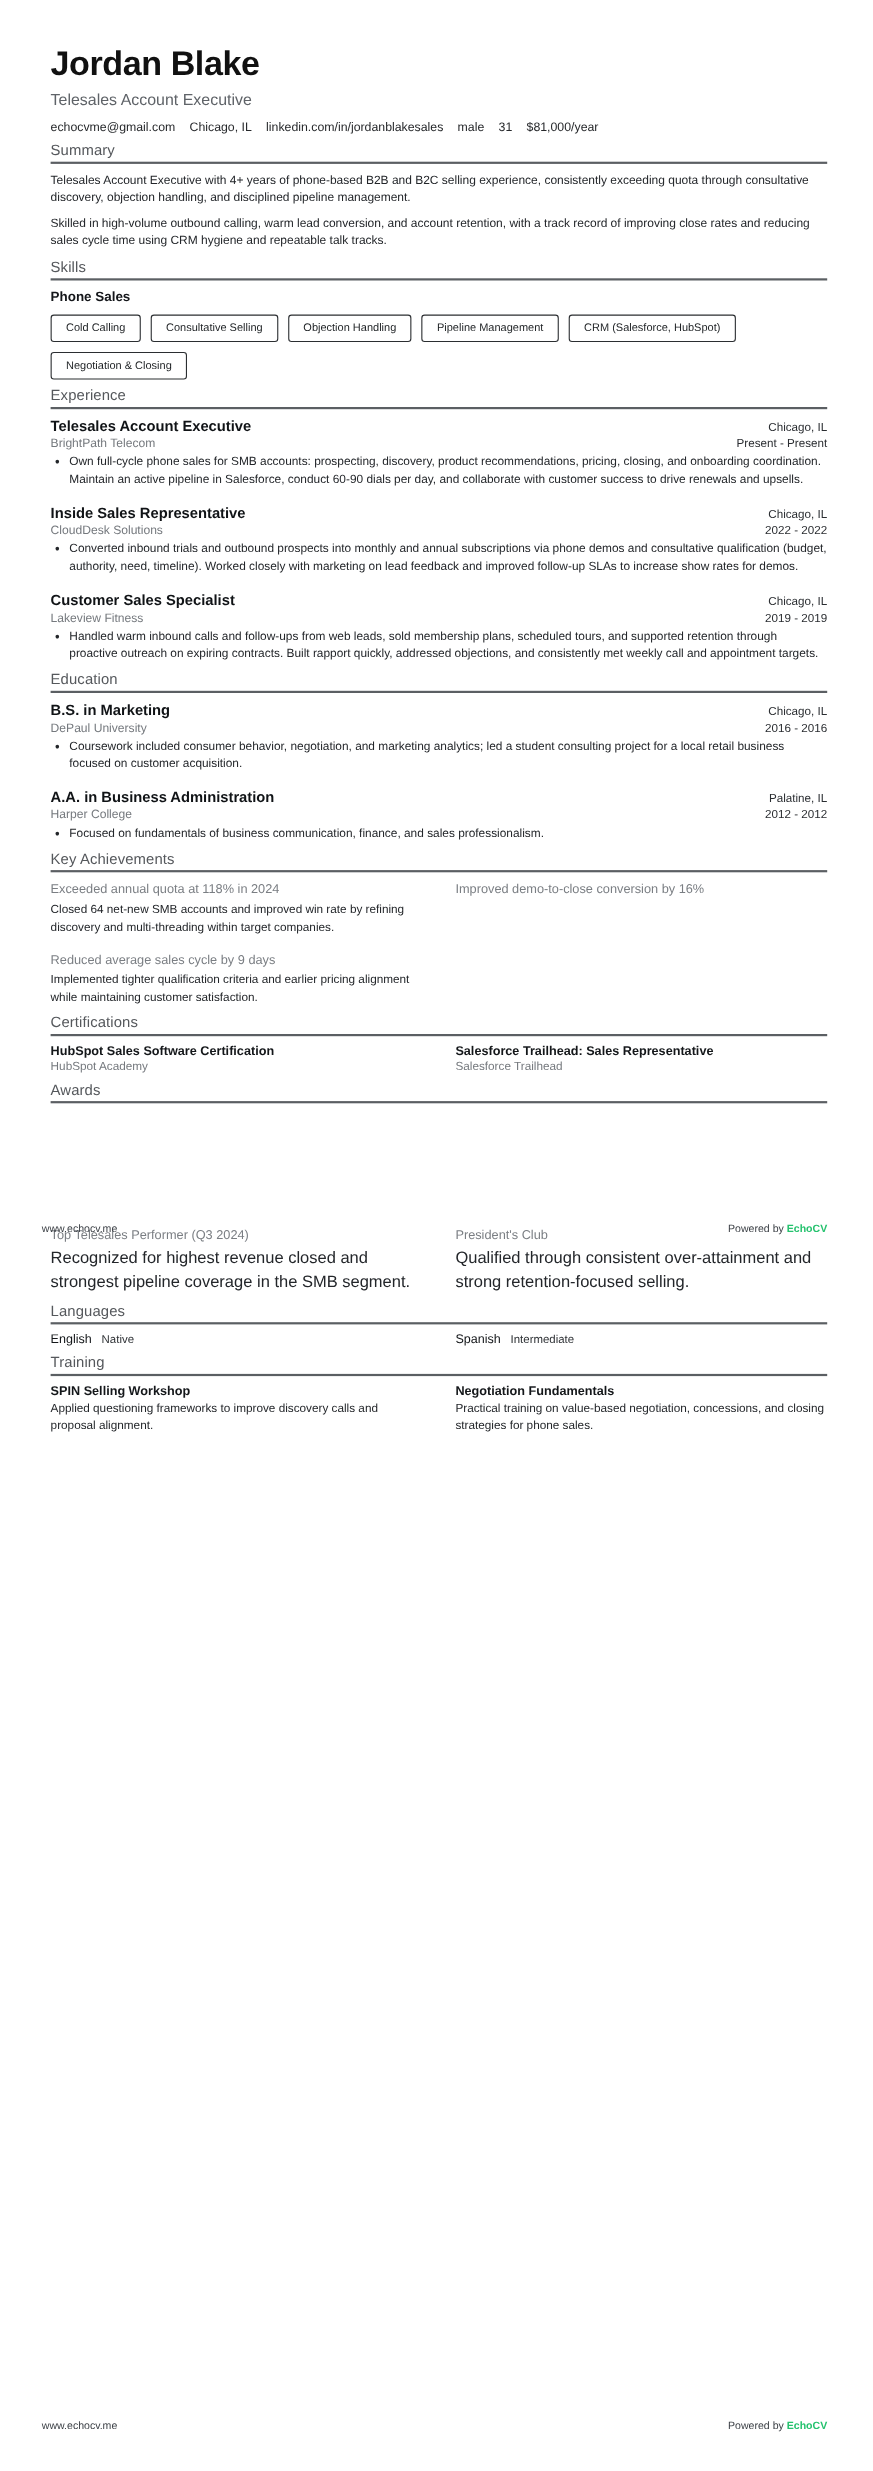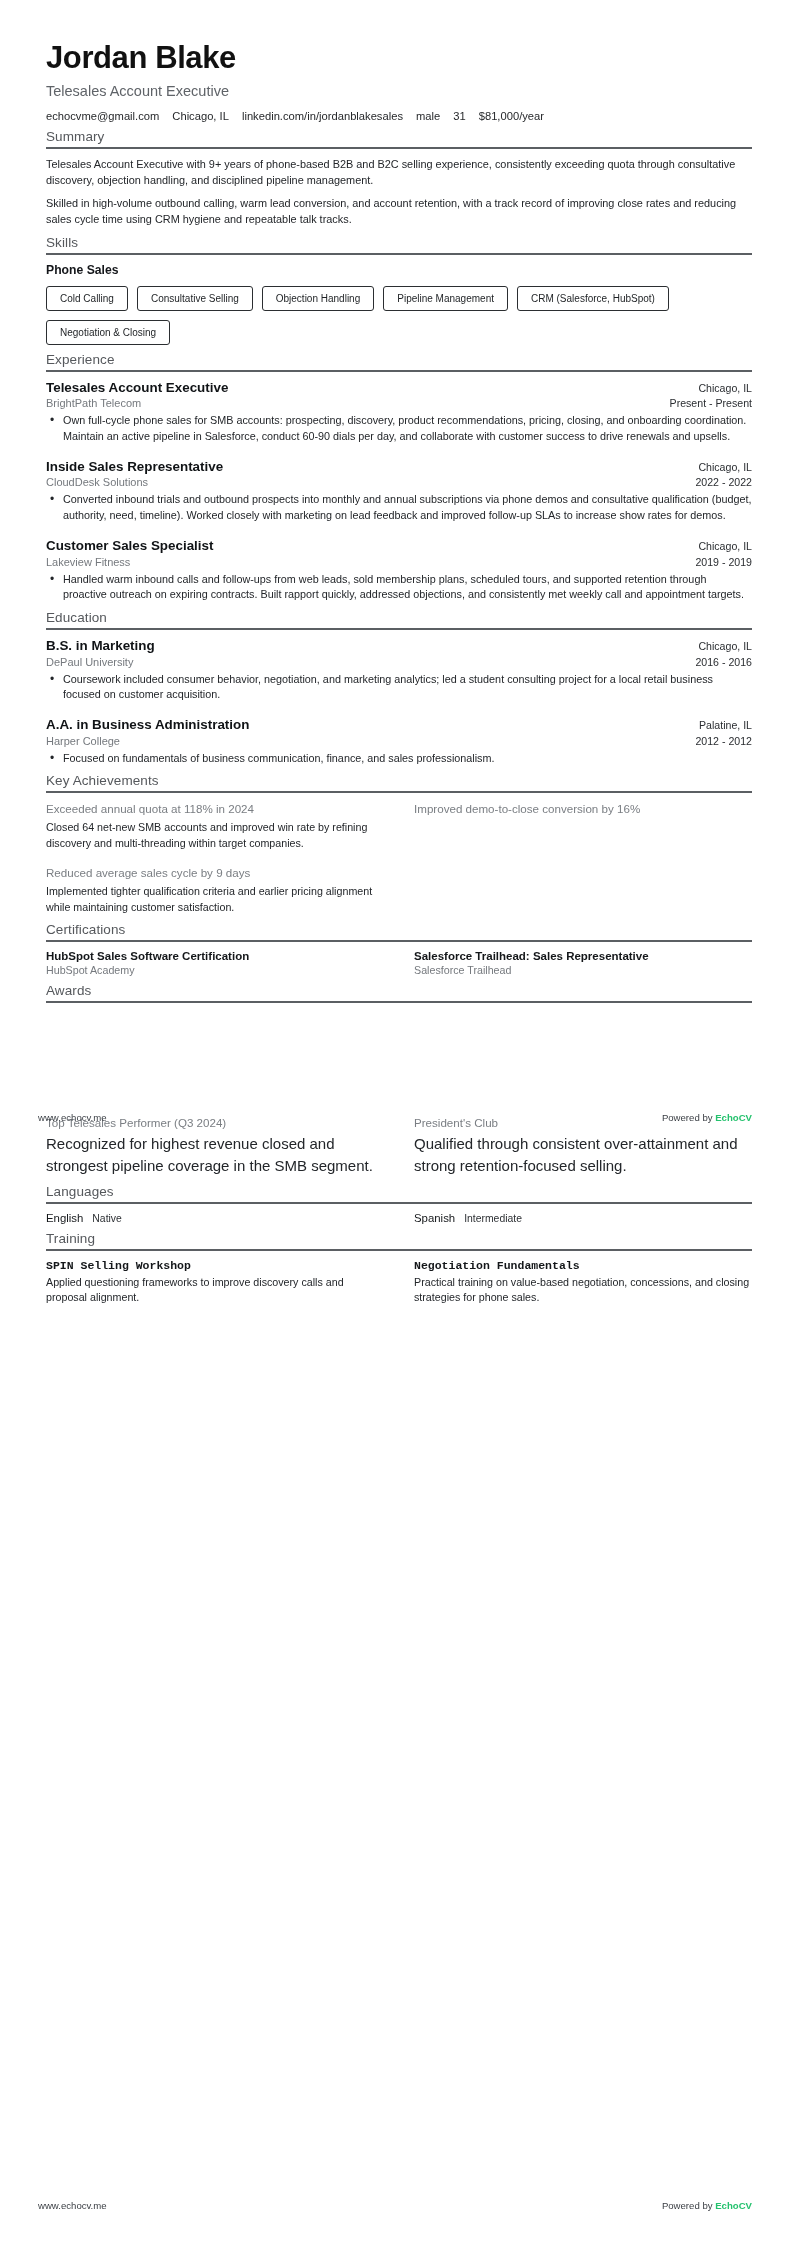--- a/index.html
+++ b/index.html
@@ -184,21 +184,20 @@
     color: #23262a;
   }
   .lang-row { display: flex; align-items: baseline; gap: 9px; }
   .lang-name { font-size: 11.4px; color: #14171a; }
   .lang-level { font-size: 10.4px; color: #2d3034; }
   .train-title {
     font-size: 11.5px;
     font-weight: bold;
     color: #14171a;
     margin-bottom: 3px;
-    font-family: Liberation Mono, monospace;
   }
   .train-body {
     font-size: 10.7px;
     line-height: 1.45;
     color: #23262a;
   }
 
   
   .pg-footer {
     position: absolute;
@@ -230,21 +229,21 @@
         <span>linkedin.com/in/jordanblakesales</span>
         <span>male</span>
         <span>31</span>
         <span>$81,000/year</span>
       </div>
     </div>
 
     <div class="section">
       <div class="section-title">Summary</div>
       <div class="rule"></div>
-      <p class="para">Telesales Account Executive with 9+ years of phone-based B2B and B2C selling experience, consistently exceeding quota through consultative discovery, objection handling, and disciplined pipeline management.</p>
+      <p class="para">Telesales Account Executive with 4+ years of phone-based B2B and B2C selling experience, consistently exceeding quota through consultative discovery, objection handling, and disciplined pipeline management.</p>
       <p class="para">Skilled in high-volume outbound calling, warm lead conversion, and account retention, with a track record of improving close rates and reducing sales cycle time using CRM hygiene and repeatable talk tracks.</p>
     </div>
 
     <div class="section">
       <div class="section-title">Skills</div>
       <div class="rule"></div>
       <div class="skill-group-name">Phone Sales</div>
       <div class="chips">
         <span class="chip">Cold Calling</span>
         <span class="chip">Consultative Selling</span>

